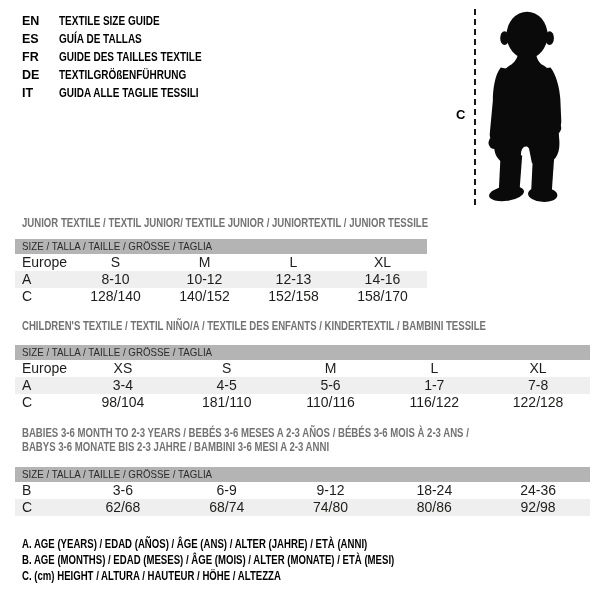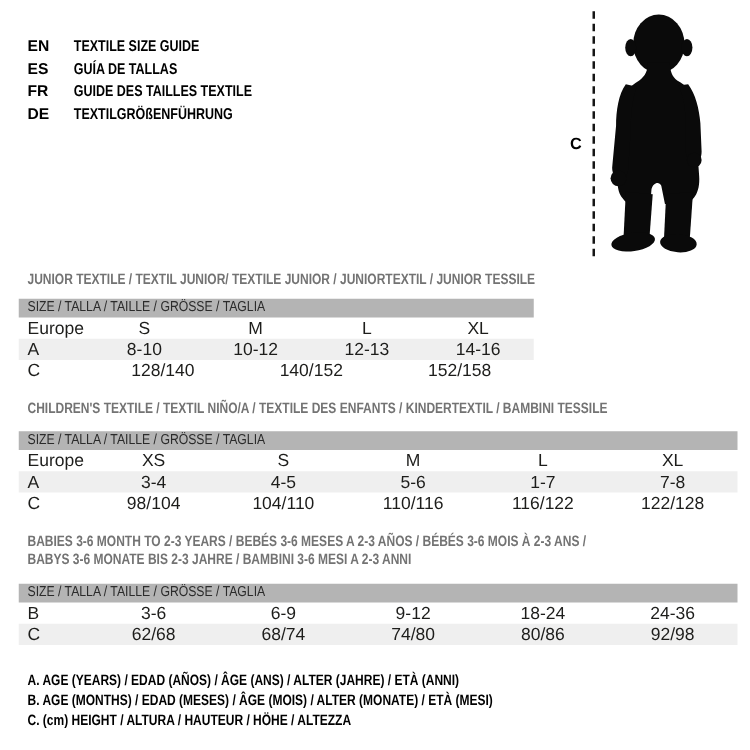--- a/index.html
+++ b/index.html
@@ -3,21 +3,21 @@
 <meta charset="utf-8">
 <style>
   html,body{margin:0;padding:0;background:#fff;}
   .canvas{position:relative;width:600px;height:600px;background:#ffffff;overflow:hidden;
           font-family:"Liberation Sans",sans-serif;color:#1a1a1a;}
   
   .cond{display:inline-block;transform:scaleX(0.80);transform-origin:0 50%;white-space:nowrap;}
   .cond88{display:inline-block;transform:scaleX(0.85);transform-origin:0 50%;white-space:nowrap;}
 
   
-  .lang-block{position:absolute;left:22px;top:28px;}
+  .lang-block{position:absolute;left:22px;top:12px;}
   .lang-row{display:flex;height:18px;line-height:18px;}
   .lang-code{width:37px;font-weight:700;font-size:12.5px;color:#000;}
   .lang-title{font-weight:700;font-size:12.5px;color:#000;}
 
   
   .fig-line{position:absolute;left:474px;top:9px;height:196px;width:0;border-left:2px dashed #161616;}
   .fig-label{position:absolute;left:456px;top:107px;font-weight:700;font-size:13px;color:#000;}
   .baby{position:absolute;left:486px;top:6px;width:88px;height:202px;}
 
   
@@ -52,20 +52,24 @@
       <span class="lang-title cond">GUÍA DE TALLAS</span>
     </div>
     <div class="lang-row">
       <span class="lang-code">FR</span>
       <span class="lang-title cond">GUIDE DES TAILLES TEXTILE</span>
     </div>
     <div class="lang-row">
       <span class="lang-code">DE</span>
       <span class="lang-title cond">TEXTILGRÖßENFÜHRUNG</span>
     </div>
+    <div class="lang-row">
+      <span class="lang-code">IT</span>
+      <span class="lang-title cond">GUIDA ALLE TAGLIE TESSILI</span>
+    </div>
   </div>
 
   <div class="fig-line"></div>
   <div class="fig-label">C</div>
   <svg class="baby" viewBox="0 0 90 205" xmlns="http://www.w3.org/2000/svg">
     <g fill="#0a0a0a">
       <ellipse cx="42" cy="29" rx="21" ry="24"></ellipse>
       <ellipse cx="19" cy="32" rx="4.5" ry="7"></ellipse>
       <ellipse cx="65" cy="32" rx="4.5" ry="7"></ellipse>
       <path d="M 33,44 C 33,51 31,55 26,59 C 17,64 13,71 12,81 L 9,122 C 7,142 8,151 13,156 C 15,159 18,160 23,160 L 35,160 L 36,148 C 37,143 42,141 44,145 L 47,160 L 61,160 C 70,159 76,151 75,137 L 71,81 C 70,70 65,63 57,59 C 53,56 51,51 51,44 Z"></path>
@@ -99,20 +103,21 @@
       <span class="val">8-10</span>
       <span class="val">10-12</span>
       <span class="val">12-13</span>
       <span class="val">14-16</span>
     </div>
     <div class="row">
       <span class="lbl">C</span>
       <span class="val">128/140</span>
       <span class="val">140/152</span>
       <span class="val">152/158</span>
+      <span class="val">158/170</span>
     </div>
   </div>
 
   <div class="tbl-title" style="top:319px;">
     <span class="cond">CHILDREN'S TEXTILE / TEXTIL NIÑO/A / TEXTILE DES ENFANTS / KINDERTEXTIL / BAMBINI TESSILE</span>
   </div>
   <div class="tbl t2">
     <div class="hdr">
       <span class="cond88">SIZE / TALLA / TAILLE / GRÖSSE / TAGLIA</span>
     </div>
@@ -128,21 +133,21 @@
       <span class="lbl">A</span>
       <span class="val">3-4</span>
       <span class="val">4-5</span>
       <span class="val">5-6</span>
       <span class="val">1-7</span>
       <span class="val">7-8</span>
     </div>
     <div class="row">
       <span class="lbl">C</span>
       <span class="val">98/104</span>
-      <span class="val">104/110</span>
+      <span class="val">181/110</span>
       <span class="val">110/116</span>
       <span class="val">116/122</span>
       <span class="val">122/128</span>
     </div>
   </div>
 
   <div class="tbl-title" style="top:426px;">
     <div><span class="cond">BABIES 3-6 MONTH TO 2-3 YEARS / BEBÉS 3-6 MESES A 2-3 AÑOS / BÉBÉS 3-6 MOIS À 2-3 ANS /</span></div>
     <div><span class="cond">BABYS 3-6 MONATE BIS 2-3 JAHRE / BAMBINI 3-6 MESI A 2-3 ANNI</span></div>
   </div>

